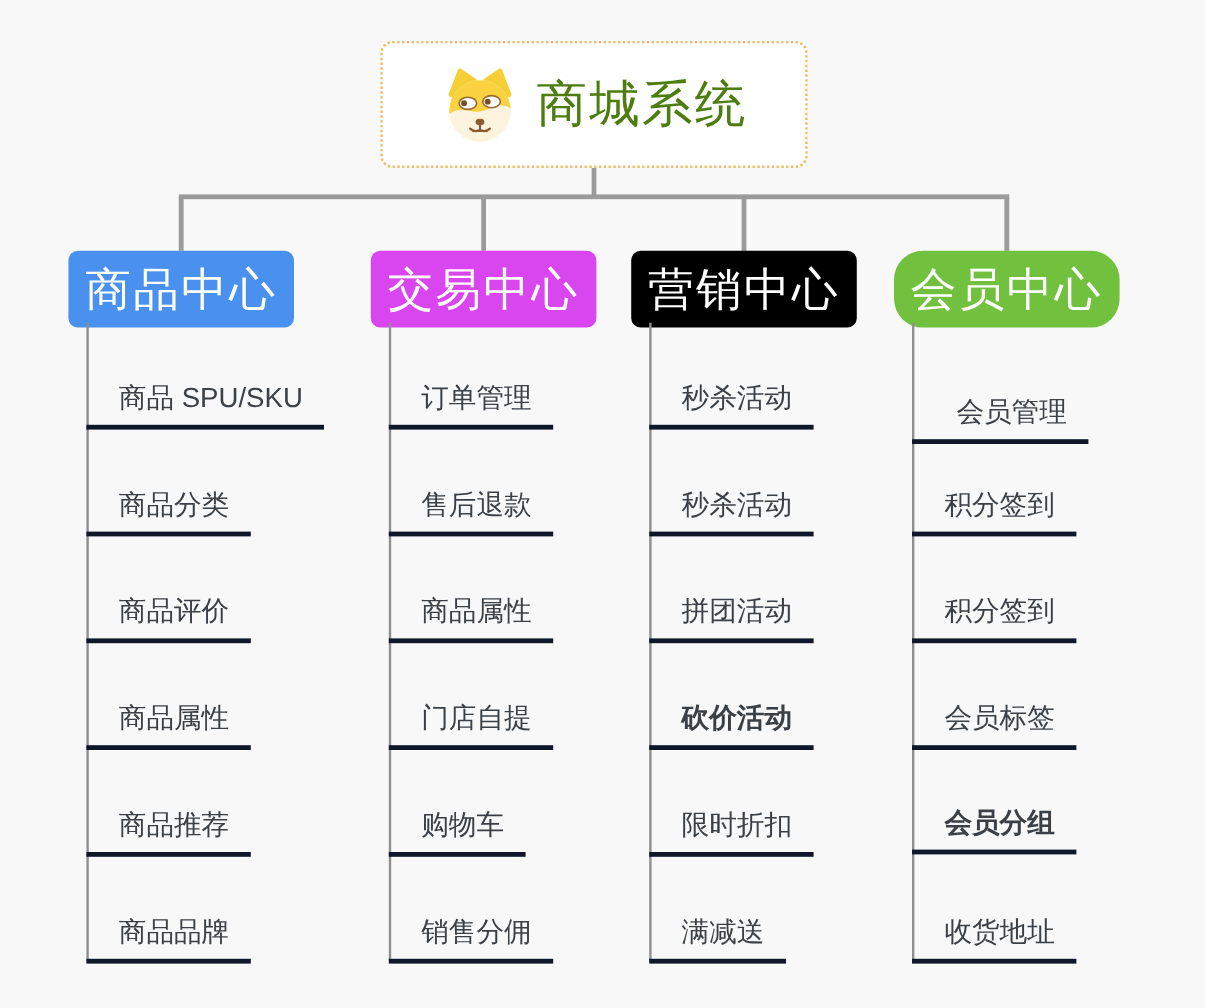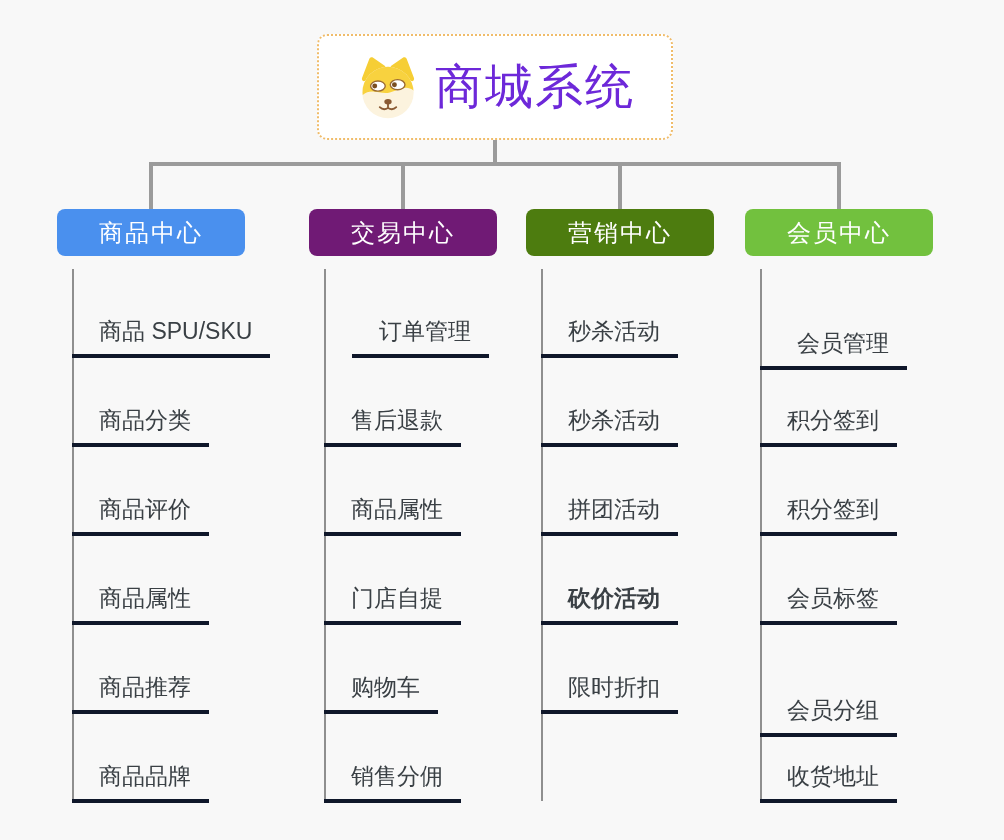--- a/index.html
+++ b/index.html
@@ -6,25 +6,25 @@
   .canvas{
     position:relative;width:1004px;height:840px;background:#F8F8F8;
     font-family:"Liberation Sans","DejaVu Sans",sans-serif;overflow:hidden;
   }
   .root-node{
     position:absolute;left:317px;top:34px;width:356px;height:106px;
     background:#FFFFFF;border:2px dotted #F0BC6A;border-radius:10px;
     display:flex;align-items:center;justify-content:center;gap:14px;
     box-sizing:border-box;
   }
-  .root-title{font-size:48px;color:#6d28d9;letter-spacing:2px;}
+  .root-title{font-size:42px;color:#4d7c0f;letter-spacing:2px;}
   .conn{position:absolute;background:#9B9B9B;}
   .branch-node{
-    position:absolute;top:209px;width:188px;height:47px;border-radius:8px;
-    color:#FFFFFF;font-size:24px;display:flex;align-items:center;
+    position:absolute;top:209px;width:188px;height:64px;border-radius:8px;
+    color:#FFFFFF;font-size:38px;display:flex;align-items:center;
     justify-content:center;letter-spacing:2px;
   }
   .trunk{position:absolute;top:269px;width:2px;height:532px;background:#8F8F8F;}
   .subtopic{
     position:absolute;height:42px;padding:0 18px 7px 27px;
     border-bottom:4px solid #0f172a;font-size:23px;color:#3A4045;
     white-space:nowrap;display:flex;align-items:flex-end;
   }
   svg{display:block;}
 </style>
@@ -58,38 +58,39 @@
 <div class="conn" style="left: 149px; top: 164px; width: 4px; height: 45px;"></div>
     <div class="branch-node" style="left: 57px; background: rgb(74, 144, 238);">商品中心</div>
     <div class="trunk" style="left: 72px;"></div>
     <div class="subtopic" style="left: 72px; top: 305px;">商品 SPU/SKU</div>
     <div class="subtopic" style="left: 72px; top: 394px;">商品分类</div>
     <div class="subtopic" style="left: 72px; top: 483px;">商品评价</div>
     <div class="subtopic" style="left: 72px; top: 572px;">商品属性</div>
     <div class="subtopic" style="left: 72px; top: 661px;">商品推荐</div>
     <div class="subtopic" style="left: 72px; top: 750px;">商品品牌</div>
     <div class="conn" style="left: 401px; top: 164px; width: 4px; height: 45px;"></div>
-    <div class="branch-node" style="left: 309px; background: #701a75;">交易中心</div>
+    <div class="branch-node" style="left: 309px; background: #d946ef;">交易中心</div>
     <div class="trunk" style="left: 324px;"></div>
-    <div class="subtopic" style="left: 324px; top: 305px; margin-left: 28px;">订单管理</div>
+    <div class="subtopic" style="left: 324px; top: 305px;">订单管理</div>
     <div class="subtopic" style="left: 324px; top: 394px;">售后退款</div>
     <div class="subtopic" style="left: 324px; top: 483px;">商品属性</div>
     <div class="subtopic" style="left: 324px; top: 572px;">门店自提</div>
     <div class="subtopic" style="left: 324px; top: 661px;">购物车</div>
     <div class="subtopic" style="left: 324px; top: 750px;">销售分佣</div>
     <div class="conn" style="left: 618px; top: 164px; width: 4px; height: 45px;"></div>
-    <div class="branch-node" style="left: 526px; background: #4d7c0f;">营销中心</div>
+    <div class="branch-node" style="left: 526px; background: #000000;">营销中心</div>
     <div class="trunk" style="left: 541px;"></div>
     <div class="subtopic" style="left: 541px; top: 305px;">秒杀活动</div>
     <div class="subtopic" style="left: 541px; top: 394px;">秒杀活动</div>
     <div class="subtopic" style="left: 541px; top: 483px;">拼团活动</div>
     <div class="subtopic" style="left: 541px; top: 572px; font-weight: bold;">砍价活动</div>
     <div class="subtopic" style="left: 541px; top: 661px;">限时折扣</div>
+    <div class="subtopic" style="left: 541px; top: 750px;">满减送</div>
     <div class="conn" style="left: 837px; top: 164px; width: 4px; height: 45px;"></div>
-    <div class="branch-node" style="left: 745px; background: rgb(114, 193, 62);">会员中心</div>
+    <div class="branch-node" style="left: 745px; background: rgb(114, 193, 62); border-radius: 24px;">会员中心</div>
     <div class="trunk" style="left: 760px;"></div>
     <div class="subtopic" style="left: 760px; top: 317px; padding-left: 37px;">会员管理</div>
     <div class="subtopic" style="left: 760px; top: 394px;">积分签到</div>
     <div class="subtopic" style="left: 760px; top: 483px; text-align: right;">积分签到</div>
     <div class="subtopic" style="left: 760px; top: 572px;">会员标签</div>
-    <div class="subtopic" style="left: 760px; top: 684px;">会员分组</div>
+    <div class="subtopic" style="left: 760px; top: 659px; font-weight: bold;">会员分组</div>
     <div class="subtopic" style="left: 760px; top: 750px;">收货地址</div>
   </div>
 
 </body></html>

